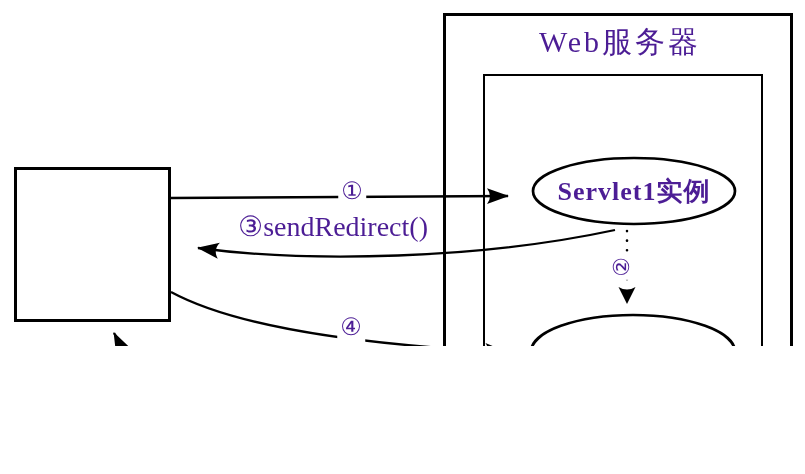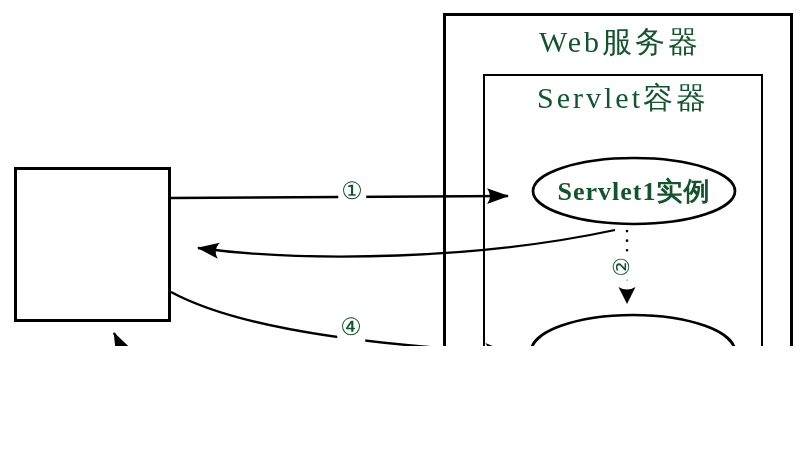--- a/index.html
+++ b/index.html
@@ -6,21 +6,21 @@
     margin: 0;
     padding: 0;
     background: #ffffff;
   }
   .stage {
     position: relative;
     width: 805px;
     height: 346px;
     background: #ffffff;
     font-family: "Liberation Serif", "DejaVu Serif", serif;
-    color: #14532d;
+    color: #4c1d95;
     overflow: hidden;
   }
   .layer {
     position: absolute;
     left: 0;
     top: 0;
   }
   .box {
     position: absolute;
     border: 2.5px solid #000000;
@@ -83,21 +83,21 @@
 
     <path d="M 627 231 L 627 284" fill="none" stroke="#000000" stroke-width="2.6" stroke-dasharray="0.1 9.5" stroke-linecap="round"></path>
     <path d="M 627 304 L 618.5 287 Q 627 292 635.5 287 Z" fill="#000000"></path>
   </svg>
 
   <div class="box box-outer"></div>
   <div class="box box-inner"></div>
   <div class="box box-browser"></div>
 
   <div class="lbl lbl-webserver">Web服务器</div>
-  <div class="lbl lbl-container">Servlet容器</div>
   <div class="lbl lbl-servlet1">Servlet1实例</div>
 
   <div class="step step-1 masked">①</div>
+  <div class="step step-3">③sendRedirect()</div>
   <div class="step step-2 masked">②</div>
   <div class="step step-4 masked">④</div>
   <div class="step step-5">⑤</div>
 
 </div>
 
 </body></html>

